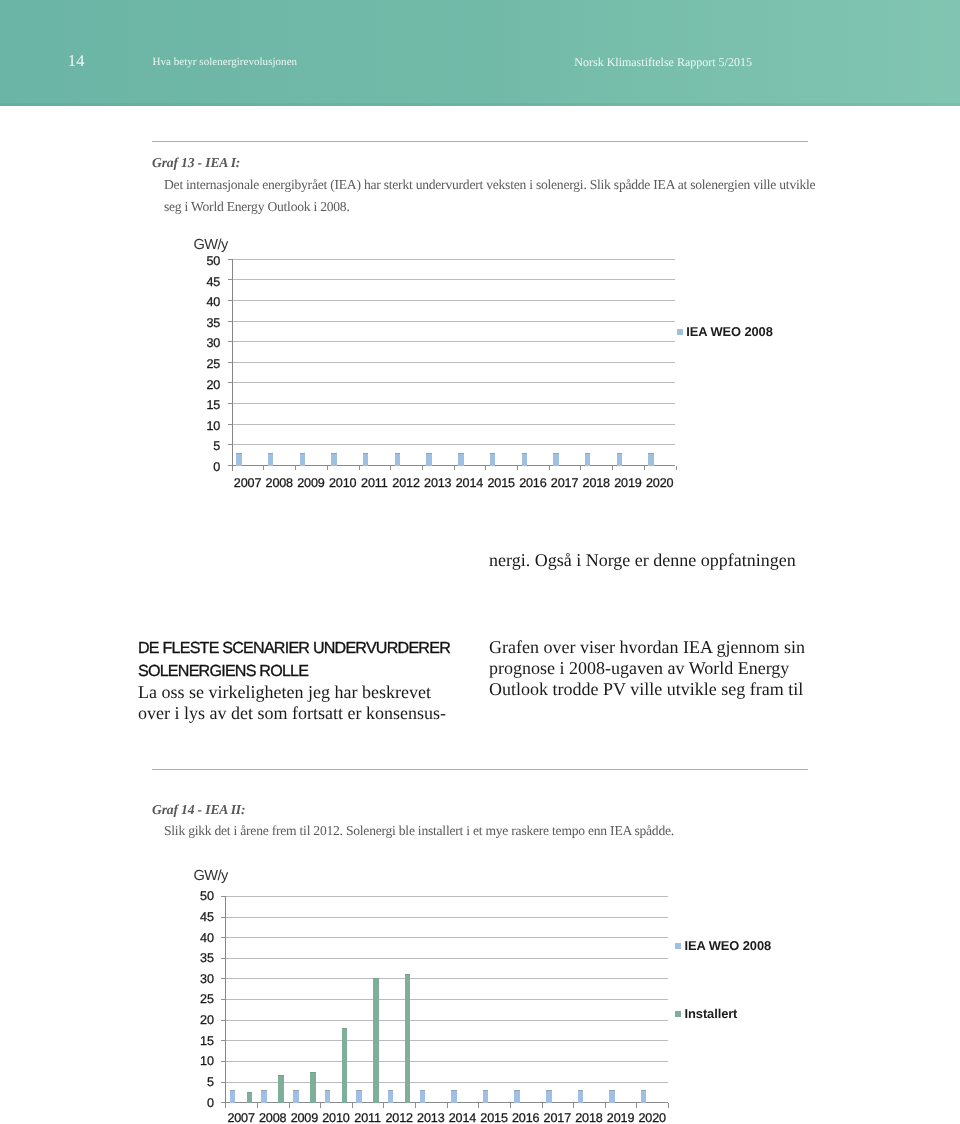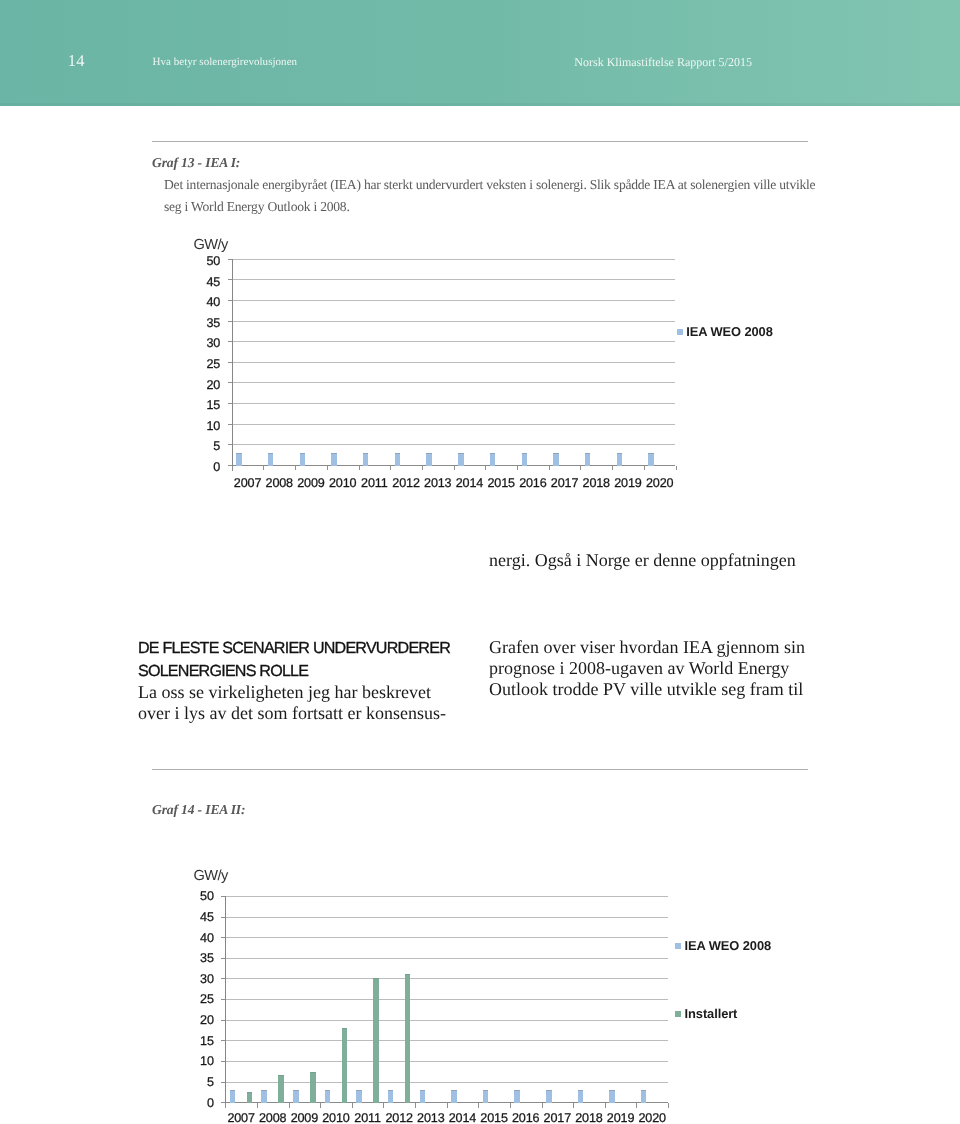--- a/index.html
+++ b/index.html
@@ -179,20 +179,23 @@
     <p>
         <span class="ln">Grafen over viser hvordan IEA gjennom sin</span>
         <span class="ln">prognose i 2008-ugaven av World Energy</span>
         <span class="ln">Outlook trodde PV ville utvikle seg fram til</span>
       </p>
   </div>
 
   <div class="rule" style="top:769.2px"></div>
 
   <div class="fig-title" style="top:802.5px">Graf 14 - IEA II:</div>
+  <div class="fig-cap" style="top:820.3px">
+      <span class="ln">Slik gikk det i årene frem til 2012. Solenergi ble installert i et mye raskere tempo enn IEA spådde.</span>
+    </div>
 
   <div class="chart" id="chart2" style="left:0;top:0">
       <div class="ylab" style="left: 193.4px; top: 869.1px;">GW/y</div>
       <div class="gridline" style="left: 225.3px; top: 1102px; width: 442.7px; background: var(--axis);"></div>
       <div class="ytick" style="left: 187.8px; top: 1096.6px;">0</div>
       <div class="tickmark" style="left: 221.3px; top: 1102px; height: 1px; width: 4px;"></div>
       <div class="gridline" style="left: 225.3px; top: 1082px; width: 442.7px;"></div>
       <div class="ytick" style="left: 187.8px; top: 1075.97px;">5</div>
       <div class="tickmark" style="left: 221.3px; top: 1082px; height: 1px; width: 4px;"></div>
       <div class="gridline" style="left: 225.3px; top: 1061px; width: 442.7px;"></div>

